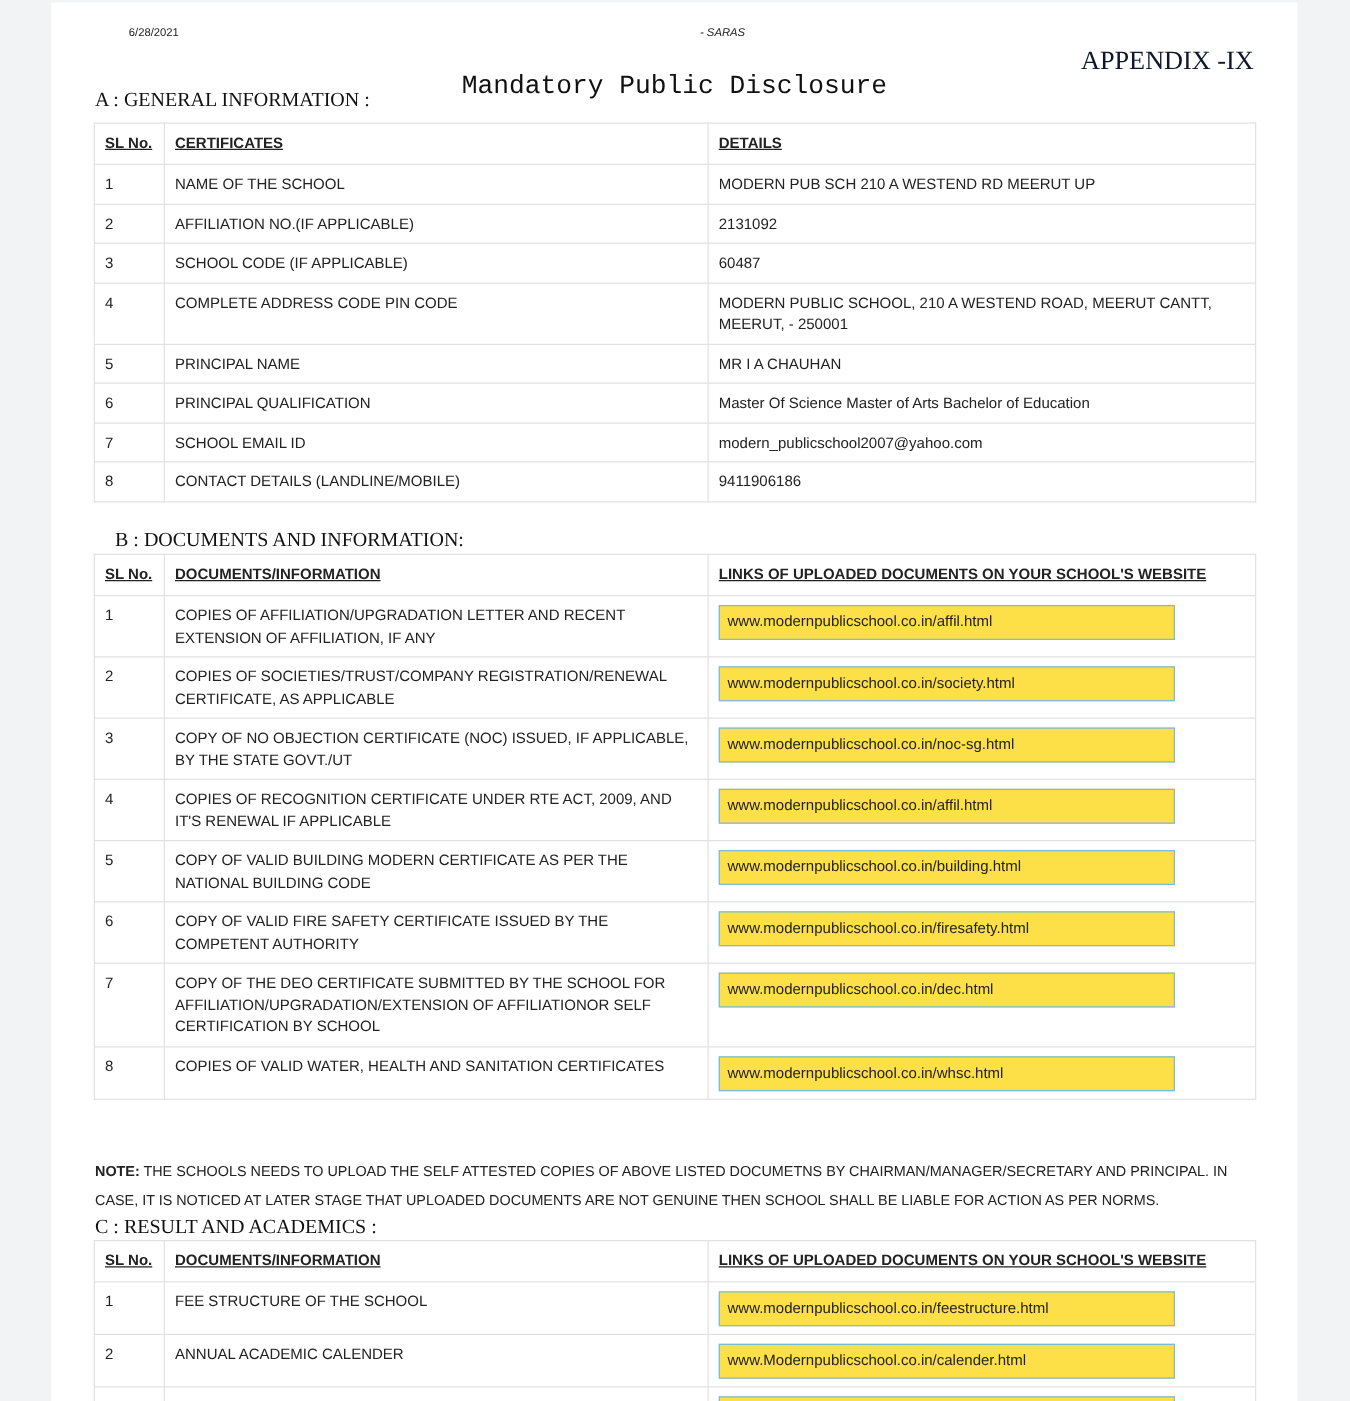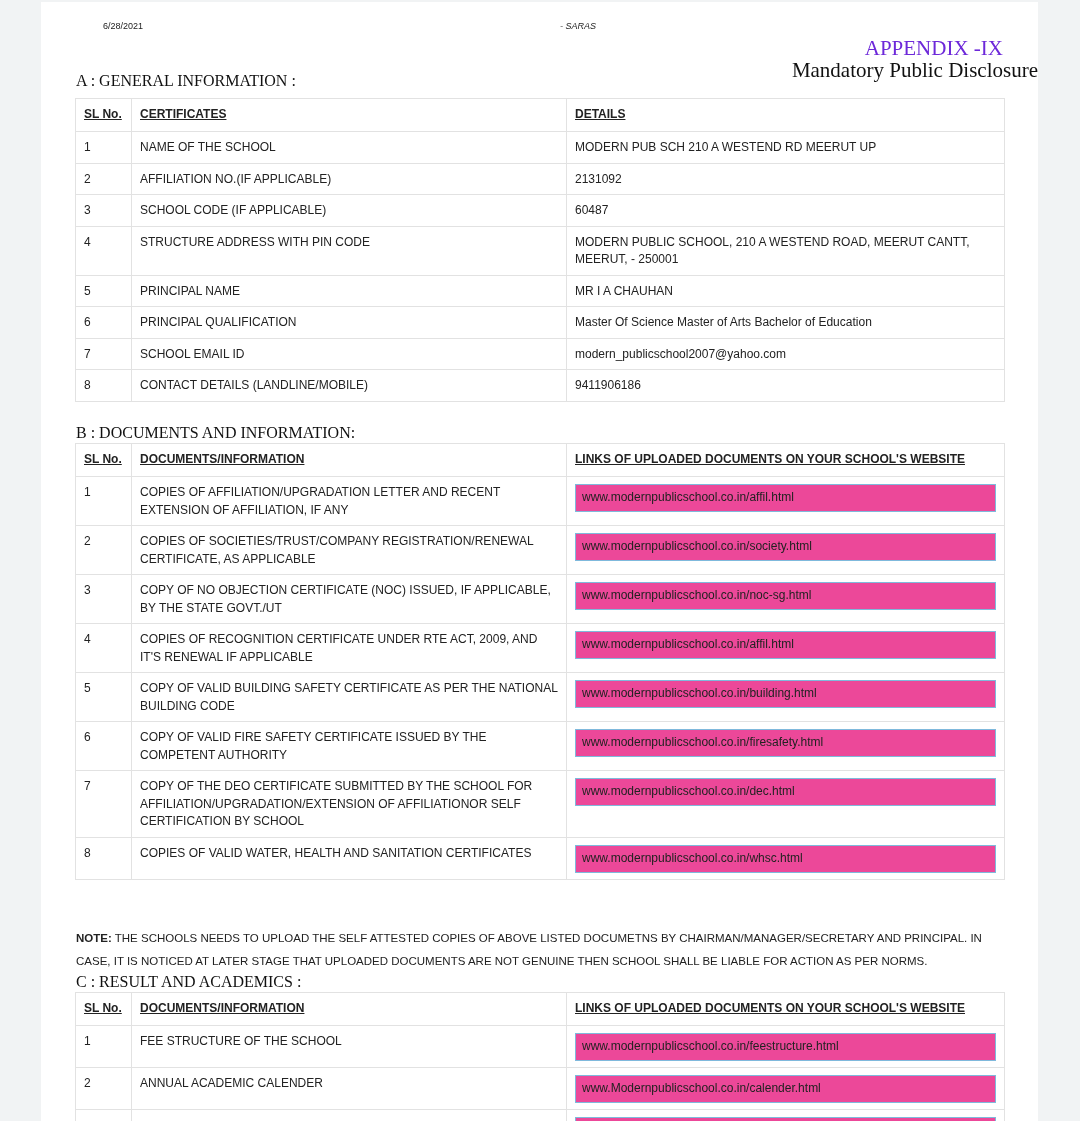--- a/index.html
+++ b/index.html
@@ -11,25 +11,25 @@
   }
   .page {
     position: absolute; left: 41px; top: 2px;
     width: 997px; height: 1200px;
     background: #ffffff;
   }
   .hdr-date { position: absolute; left: 32px; top: 19px; font-size: 9px; color: #222; margin-left: 30px; }
   .hdr-title { position: absolute; left: 519px; top: 19px; font-size: 9px; color: #222; font-style: italic; }
   .appendix {
     position: absolute; right: 35px; top: 34px;
-    font-family: "Liberation Serif", serif; font-size: 21px; color: #6d28d9;
+    font-family: "Liberation Serif", serif; font-size: 21px; color: #0f172a;
   }
   .main-title {
-    position: absolute; left: 0; width: 997px; top: 56px; text-align: right;
-    font-family: Liberation Serif, serif; font-size: 21px; color: #111;
+    position: absolute; left: 0; width: 997px; top: 56px; text-align: center;
+    font-family: Liberation Mono, monospace; font-size: 21px; color: #111;
   }
   .section-title {
     position: absolute; left: 35px;
     font-family: "Liberation Serif", serif; font-size: 16px; color: #111;
   }
   table.grid {
     position: absolute; left: 34px; width: 929px;
     border-collapse: collapse; table-layout: fixed;
     font-size: 12px;
   }
@@ -40,26 +40,26 @@
     text-align: left;
     line-height: 17.5px;
   }
   table.grid th { font-weight: bold; vertical-align: middle; height: 32px; text-decoration: underline; }
   col.c1 { width: 56px; }
   col.c2 { width: 435px; }
   col.c3 { width: 438px; }
   .cellpad { padding-top: 7px !important; padding-bottom: 6px !important; }
   .link-box {
     display: block; box-sizing: border-box;
-    width: 421px; height: 28px;
+    width: 365px; height: 28px;
     border: 1.5px solid #7fb9dc;
     padding: 0 6px; margin: 7px 0 6px 0;
     font-size: 12px; line-height: 25px; color: #222;
     white-space: nowrap; overflow: hidden;
-    background: #ec4899;
+    background: #fde047;
   }
   .note {
     position: absolute; left: 35px; top: 925px; width: 920px;
     font-size: 11.5px; line-height: 22.5px; color: #222;
   }
   .note b { font-weight: bold; }
 </style>
 </head>
 <body>
 
@@ -94,21 +94,21 @@
           <td class="cellpad">AFFILIATION NO.(IF APPLICABLE)</td>
           <td class="cellpad">2131092</td>
         </tr>
         <tr>
           <td class="cellpad">3</td>
           <td class="cellpad">SCHOOL CODE (IF APPLICABLE)</td>
           <td class="cellpad">60487</td>
         </tr>
         <tr>
           <td class="cellpad">4</td>
-          <td class="cellpad">STRUCTURE ADDRESS WITH PIN CODE</td>
+          <td class="cellpad">COMPLETE ADDRESS CODE PIN CODE</td>
           <td class="cellpad">MODERN PUBLIC SCHOOL, 210 A WESTEND ROAD, MEERUT CANTT, MEERUT, - 250001</td>
         </tr>
         <tr>
           <td class="cellpad">5</td>
           <td class="cellpad">PRINCIPAL NAME</td>
           <td class="cellpad">MR I A CHAUHAN</td>
         </tr>
         <tr>
           <td class="cellpad">6</td>
           <td class="cellpad">PRINCIPAL QUALIFICATION</td>
@@ -120,21 +120,21 @@
           <td class="cellpad">modern_publicschool2007@yahoo.com</td>
         </tr>
         <tr>
           <td class="cellpad">8</td>
           <td class="cellpad">CONTACT DETAILS (LANDLINE/MOBILE)</td>
           <td class="cellpad">9411906186</td>
         </tr>
       </tbody>
   </table>
 
-  <div class="section-title" style="top:422px;">B : DOCUMENTS AND INFORMATION:</div>
+  <div class="section-title" style="top:422px;margin-left:16px;">B : DOCUMENTS AND INFORMATION:</div>
   <table class="grid" style="top:441px;">
     <colgroup>
         <col class="c1">
         <col class="c2">
         <col class="c3">
       </colgroup>
     <thead>
       <tr>
         <th>SL No.</th>
         <th>DOCUMENTS/INFORMATION</th>
@@ -165,21 +165,21 @@
         </tr>
         <tr>
           <td class="cellpad">4</td>
           <td class="cellpad">COPIES OF RECOGNITION CERTIFICATE UNDER RTE ACT, 2009, AND IT'S RENEWAL IF APPLICABLE</td>
           <td>
             <span class="link-box">www.modernpublicschool.co.in/affil.html</span>
           </td>
         </tr>
         <tr>
           <td class="cellpad">5</td>
-          <td class="cellpad">COPY OF VALID BUILDING SAFETY CERTIFICATE AS PER THE NATIONAL BUILDING CODE</td>
+          <td class="cellpad">COPY OF VALID BUILDING MODERN CERTIFICATE AS PER THE NATIONAL BUILDING CODE</td>
           <td>
             <span class="link-box">www.modernpublicschool.co.in/building.html</span>
           </td>
         </tr>
         <tr>
           <td class="cellpad">6</td>
           <td class="cellpad">COPY OF VALID FIRE SAFETY CERTIFICATE ISSUED BY THE COMPETENT AUTHORITY</td>
           <td>
             <span class="link-box">www.modernpublicschool.co.in/firesafety.html</span>
           </td>

